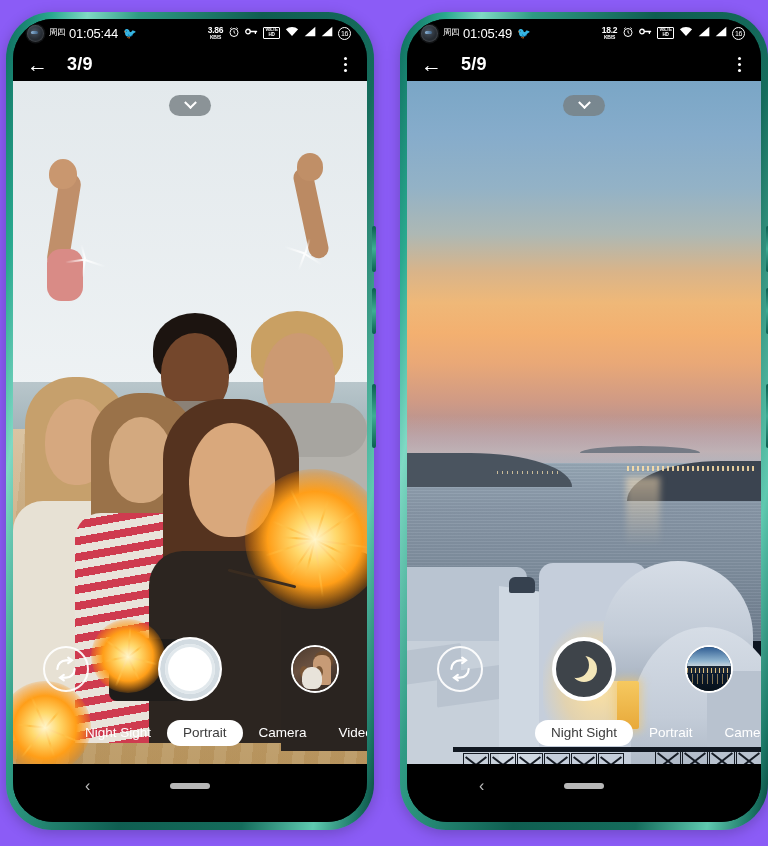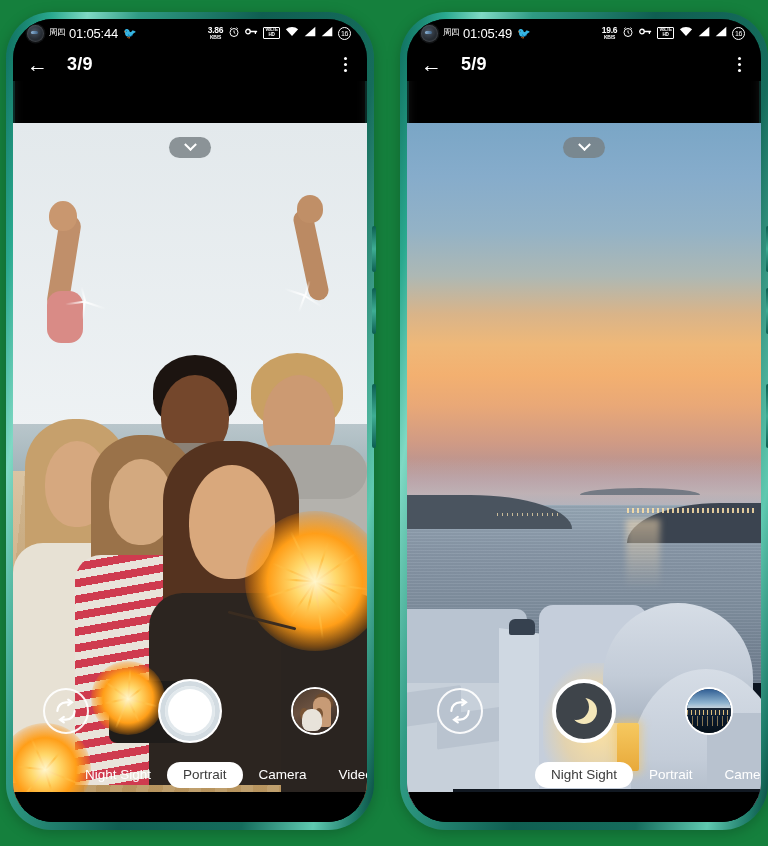--- a/index.html
+++ b/index.html
@@ -5,21 +5,21 @@
   * { box-sizing: border-box; margin: 0; padding: 0; }
   html, body {
     width: 768px; height: 846px;
     background: #ffffff;
     font-family: "Liberation Sans", sans-serif;
     overflow: hidden;
   }
   .stage {
     position: relative;
     width: 768px; height: 846px;
-    background: #15803d;
+    background: #8b5cf6;
     display: flex;
     align-items: flex-start;
     justify-content: flex-start;
   }
 
   
   .phone {
     position: absolute;
     width: 368px; height: 818px;
     border-radius: 46px;
@@ -103,21 +103,20 @@
   .spacer { flex: 1; }
   .dots { display: flex; flex-direction: column; gap: 3px; padding: 2px 4px; }
   .dots i { width: 3px; height: 3px; border-radius: 50%; background: #fff; display: block; }
 
   
   .viewfinder {
     position: relative;
     height: 683px;
     overflow: hidden;
     background: #111;
-    margin-top: 42px;
   }
 
   
   .chev-pill {
     position: absolute; left: 50%; top: 14px; transform: translateX(-50%);
     width: 42px; height: 21px; border-radius: 11px;
     background: rgba(120,128,132,.82);
     display: flex; align-items: center; justify-content: center;
     z-index: 5;
   }
@@ -523,21 +522,21 @@
 
       <div class="status-bar">
         <div class="status-left">
           <div class="punch-hole"></div>
           <span class="wk">周四</span>
           <span class="clock">01:05:49</span>
           <span class="bird">🐦</span>
         </div>
         <div class="status-right">
           <span class="netspeed">
-            <span class="n">19.6</span>
+            <span class="n">18.2</span>
             <span class="u">KB/S</span>
           </span>
           <span class="ico">
             <svg width="12" height="12" viewBox="0 0 24 24" fill="none" stroke="#fff" stroke-width="2">
               <circle cx="12" cy="13" r="8"></circle>
                 <path d="M12 9v4l2.5 2"></path>
               <path d="M4.5 5.5L7 3.2M19.5 5.5L17 3.2"></path>
             </svg>
           </span>
           <span class="ico">

